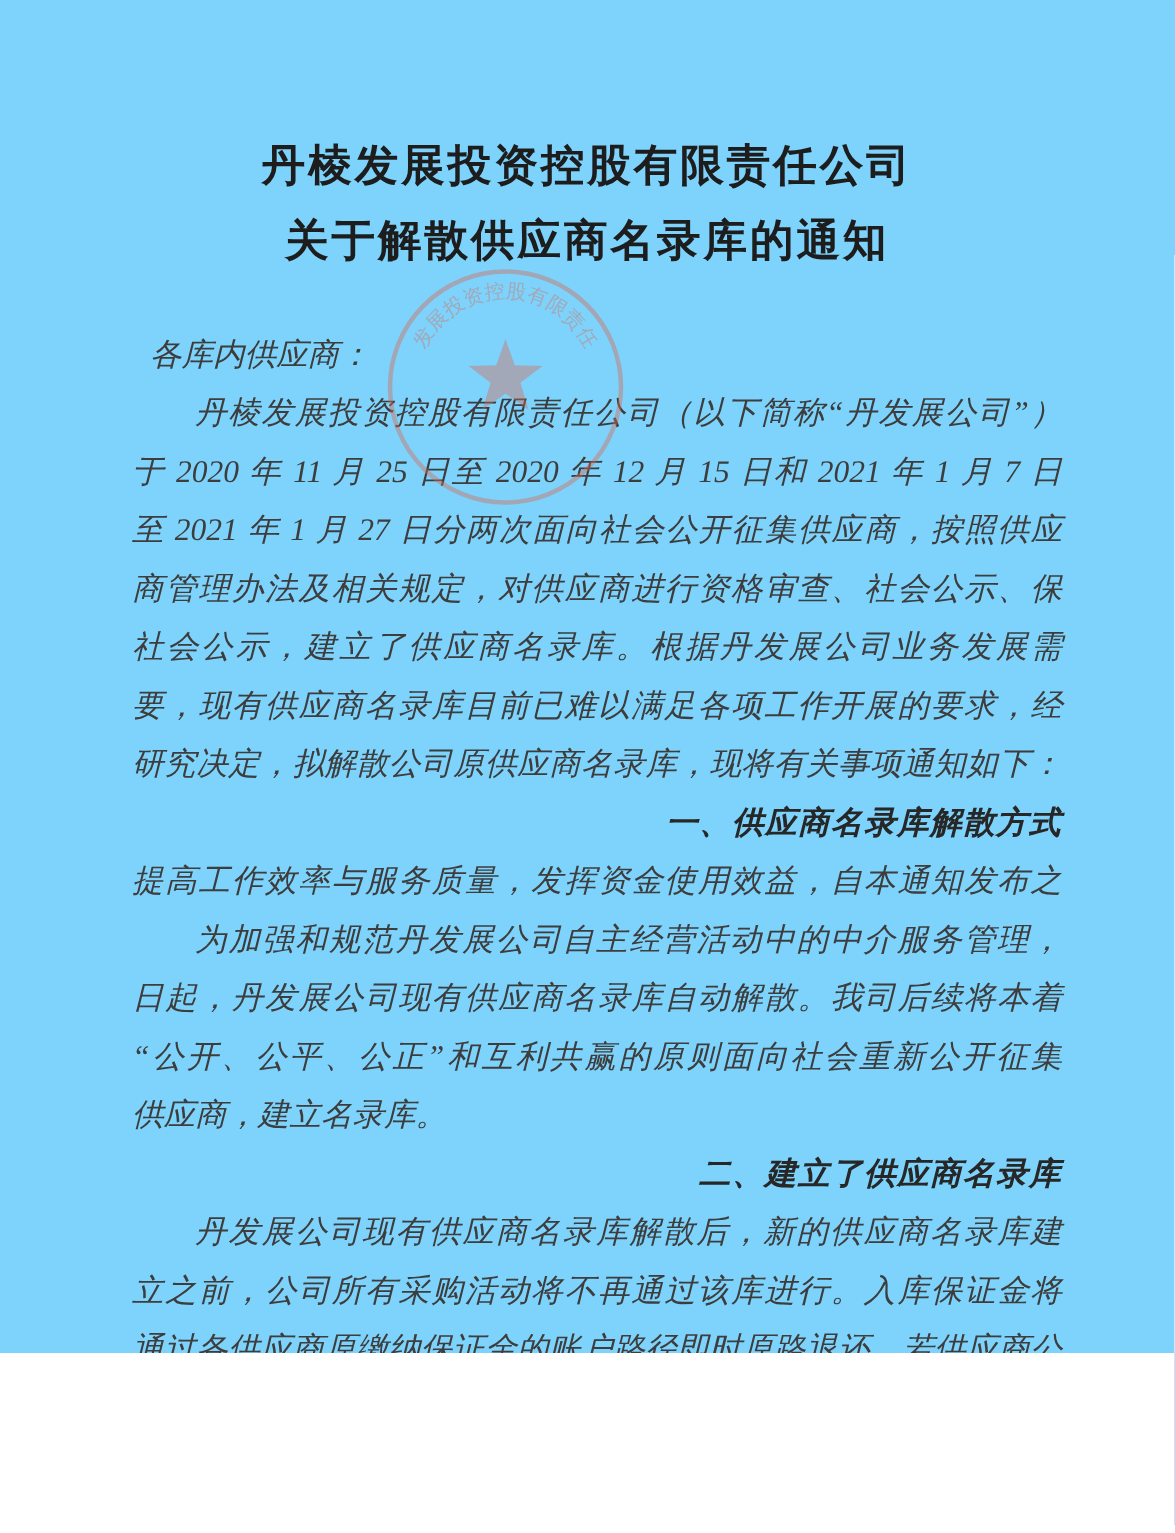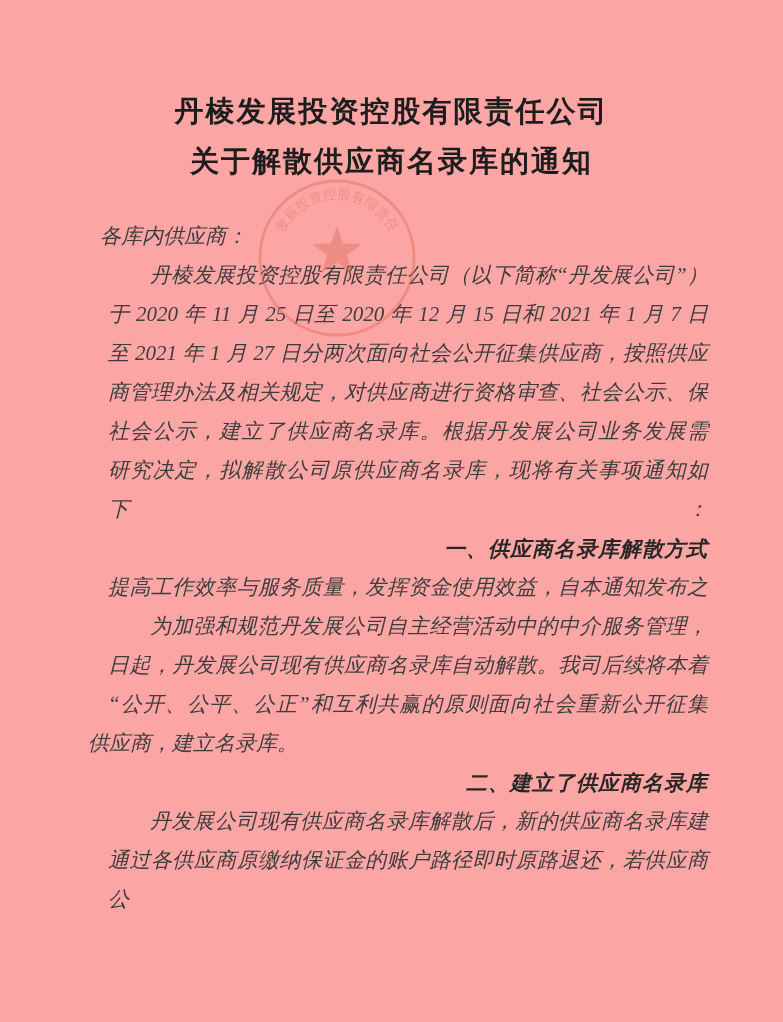--- a/index.html
+++ b/index.html
@@ -1,22 +1,22 @@
 <!DOCTYPE html>
 <html><head>
 <meta charset="utf-8">
 <style>
   * { margin: 0; padding: 0; box-sizing: border-box; }
   html, body { background: #ffffff; }
   .page {
     position: relative;
     width: 783px;
-    height: 1022px;
+    height: 902px;
     margin: 0 auto;
-    background: #fca5a5;
+    background: #7dd3fc;
     overflow: hidden;
     font-family: "Liberation Serif", "DejaVu Serif", serif;
   }
   .title-block {
     position: absolute;
     top: 86px;
     left: 0;
     width: 100%;
     text-align: center;
   }
@@ -38,21 +38,20 @@
     font-size: 21px;
     line-height: 39px;
     color: #3d3d3d;
     text-align: left;
     white-space: normal;
     font-style: italic;
   }
   .line.fill {
     text-align: justify;
     text-align-last: justify;
-    margin-left: 20px;
   }
   .line.indent { padding-left: 42px; text-align: right; }
   .line.salute { padding-left: 12px; }
   .line.heading {
     font-family: "Liberation Sans", "DejaVu Sans", sans-serif;
     font-weight: bold;
     color: #272727;
     letter-spacing: 1px;
   }
   .stamp {
@@ -74,29 +73,31 @@
     <div class="title-line">关于解散供应商名录库的通知</div>
   </div>
 
   <div class="body-block">
       <div class="line salute">各库内供应商：</div>
       <div class="line fill indent">丹棱发展投资控股有限责任公司（以下简称“丹发展公司”）</div>
       <div class="line fill">于 2020 年 11 月 25 日至 2020 年 12 月 15 日和 2021 年 1 月 7 日</div>
       <div class="line fill">至 2021 年 1 月 27 日分两次面向社会公开征集供应商，按照供应</div>
       <div class="line fill">商管理办法及相关规定，对供应商进行资格审查、社会公示、保</div>
       <div class="line fill">社会公示，建立了供应商名录库。根据丹发展公司业务发展需</div>
+      <div class="line fill">要，现有供应商名录库目前已难以满足各项工作开展的要求，经</div>
       <div class="line fill">研究决定，拟解散公司原供应商名录库，现将有关事项通知如下：</div>
       <div class="line indent heading">一、供应商名录库解散方式</div>
       <div class="line fill">提高工作效率与服务质量，发挥资金使用效益，自本通知发布之</div>
       <div class="line fill indent">为加强和规范丹发展公司自主经营活动中的中介服务管理，</div>
       <div class="line fill">日起，丹发展公司现有供应商名录库自动解散。我司后续将本着</div>
       <div class="line fill">“公开、公平、公正”和互利共赢的原则面向社会重新公开征集</div>
       <div class="line">供应商，建立名录库。</div>
       <div class="line indent heading">二、建立了供应商名录库</div>
       <div class="line fill indent">丹发展公司现有供应商名录库解散后，新的供应商名录库建</div>
+      <div class="line fill">立之前，公司所有采购活动将不再通过该库进行。入库保证金将</div>
       <div class="line fill">通过各供应商原缴纳保证金的账户路径即时原路退还，若供应商公</div>
     </div>
 
   <svg class="stamp" viewBox="0 0 164 164">
     <defs>
       <path id="seal-arc" d="M 26,63 A 59,59 0 0 1 138,63" fill="none"></path>
     </defs>
     <circle cx="82" cy="82" r="77" fill="none" stroke="#d96a52" stroke-width="3" opacity="0.42"></circle>
     <path d="M0,-26 L6.17,-8.49 L24.7,-8.03 L9.99,3.24 L15.28,21.03 L0,10.5 L-15.28,21.03 L-9.99,3.24 L-24.7,-8.03 L-6.17,-8.49 Z" transform="translate(82,76)" fill="#d96a52" opacity="0.4"></path>
     <text font-size="13.5" fill="#d96a52" opacity="0.4" font-family="Liberation Serif, DejaVu Serif, serif">

